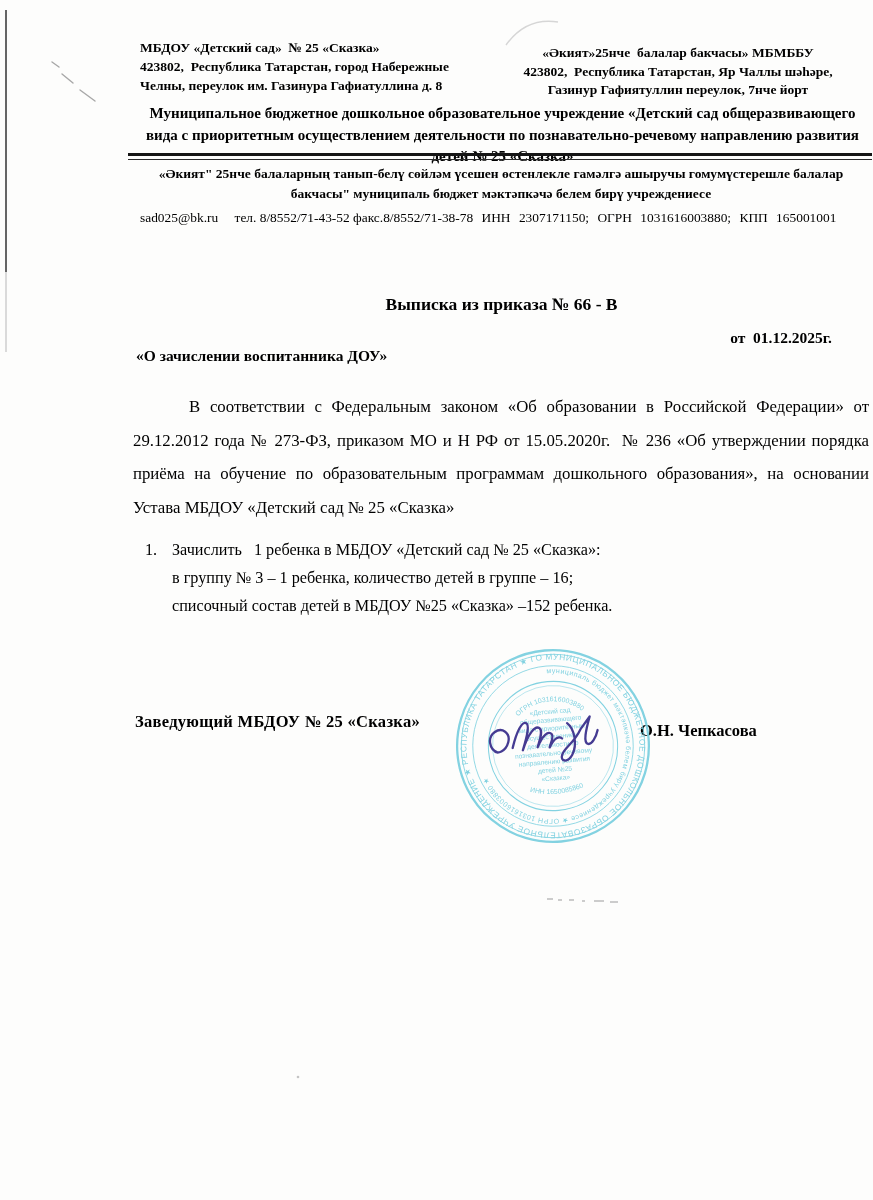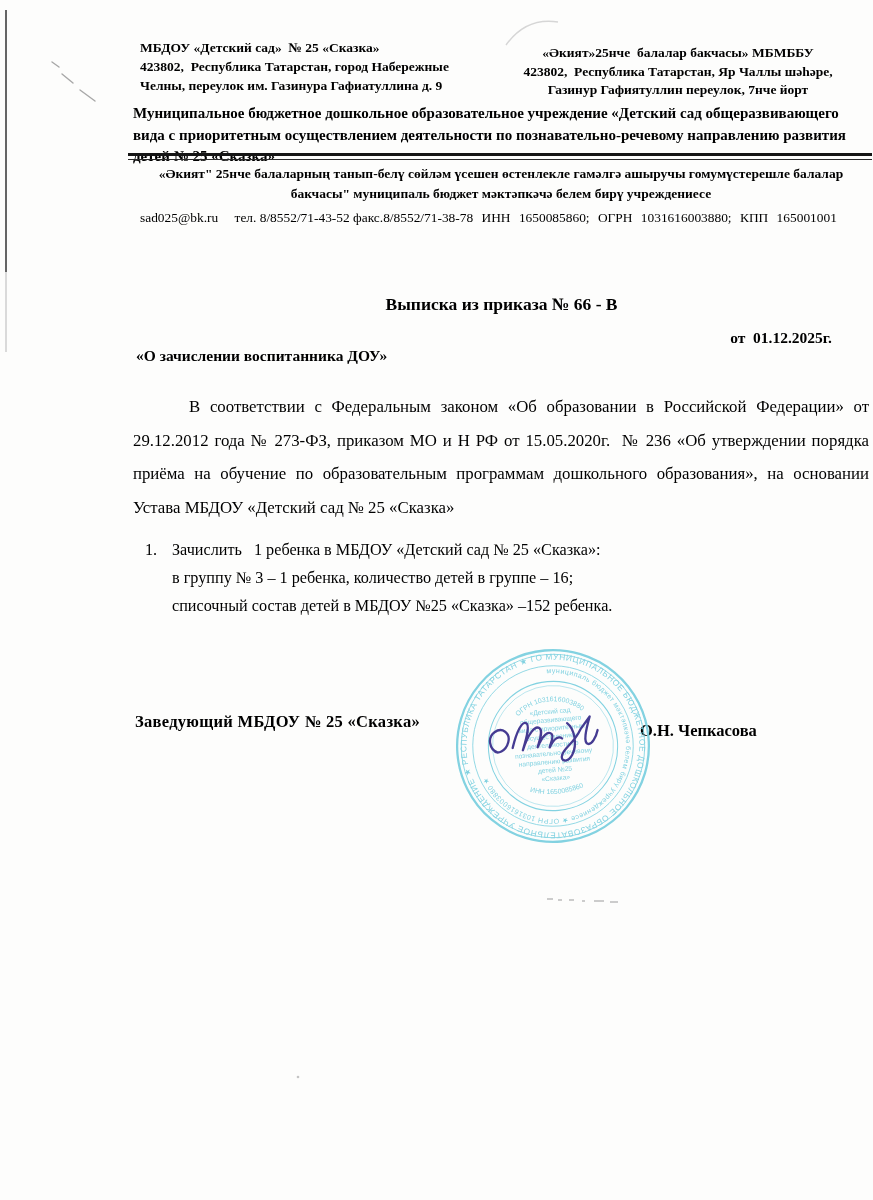--- a/index.html
+++ b/index.html
@@ -3,21 +3,21 @@
 <meta charset="utf-8">
 <style>
   html,body{margin:0;padding:0;background:#ffffff;}
   .page{
     position:relative;width:873px;height:1200px;background:#fdfdfc;overflow:hidden;
     font-family:"Liberation Serif","DejaVu Serif",serif;color:#000000;
   }
   .abs{position:absolute;}
   .hdr-left{left:140px;top:38px;width:360px;font-weight:bold;font-size:13.5px;line-height:19px;}
   .hdr-right{left:486px;top:44px;width:384px;text-align:center;font-weight:bold;font-size:13.5px;line-height:18.5px;}
-  .org-ru{left:133px;top:103px;width:739px;text-align:left;font-weight:bold;font-size:15px;line-height:21.5px;}
+  .org-ru{left:133px;top:103px;width:739px;text-align:center;font-weight:bold;font-size:15px;line-height:21.5px;}
   .rule-thick{left:128px;top:153px;width:744px;height:3px;background:#151515;}
   .rule-thin{left:128px;top:159px;width:744px;height:1px;background:#2a2a2a;}
   .org-tat{left:148px;top:164px;width:706px;text-align:center;font-weight:bold;font-size:13.5px;line-height:19.5px;filter:blur(.2px);}
   .contact{left:140px;top:210px;width:725px;font-size:13.4px;white-space:nowrap;}
   .contact .b{font-weight:normal;}
   .contact .gap{margin-right:13px;}
   .contact .sgap{margin-right:5px;}
   .doc-title{left:133px;top:294px;width:737px;text-align:center;font-weight:bold;font-size:17.5px;}
   .doc-date{left:133px;top:329px;width:699px;text-align:right;font-weight:bold;font-size:15.5px;}
   .doc-subject{left:136px;top:347px;font-weight:bold;font-size:15.5px;}
@@ -33,41 +33,41 @@
   svg text{font-family:"Liberation Sans","DejaVu Sans",sans-serif;}
 </style>
 </head>
 <body>
 
 <div class="page">
 
   <div class="abs hdr-left">
     <div>МБДОУ «Детский сад»&nbsp; № 25 «Сказка»</div>
     <div>423802,&nbsp; Республика Татарстан, город Набережные</div>
-    <div>Челны, переулок им. Газинура Гафиатуллина д. 9</div>
+    <div>Челны, переулок им. Газинура Гафиатуллина д. 8</div>
   </div>
 
   <div class="abs hdr-right">
     <div>«Әкият»25нче&nbsp; балалар бакчасы» МБМББУ</div>
     <div>423802,&nbsp; Республика Татарстан, Яр Чаллы шәһәре,</div>
     <div>Газинур Гафиятуллин переулок, 7нче йорт</div>
   </div>
 
   <div class="abs org-ru">Муниципальное бюджетное дошкольное образовательное учреждение «Детский сад общеразвивающего вида с приоритетным осуществлением деятельности по познавательно-речевому направлению развития детей № 25 «Сказка»</div>
 
   <div class="abs rule-thick"></div>
   <div class="abs rule-thin"></div>
 
   <div class="abs org-tat">«Әкият" 25нче балаларның танып-белү сөйләм үсешен өстенлекле гамәлгә ашыручы гомумүстерешле балалар бакчасы" муниципаль бюджет мәктәпкәчә белем бирү учреждениесе</div>
 
   <div class="abs contact">
     <span class="b gap">sad025@bk.ru</span>
     <span class="b sgap">тел. 8/8552/71-43-52 факс.8/8552/71-38-78</span>
     <span class="b sgap">ИНН</span>
-    <span class="sgap">1650085860;</span>
+    <span class="sgap">2307171150;</span>
     <span class="b sgap">ОГРН</span>
     <span class="sgap">1031616003880;</span>
     <span class="b sgap">КПП</span>
     <span>165001001</span>
   </div>
 
   <div class="abs doc-title">Выписка из приказа № 66 - В</div>
   <div class="abs doc-date">от&nbsp; 01.12.2025г.</div>
   <div class="abs doc-subject">«О зачислении воспитанника ДОУ»</div>
 

